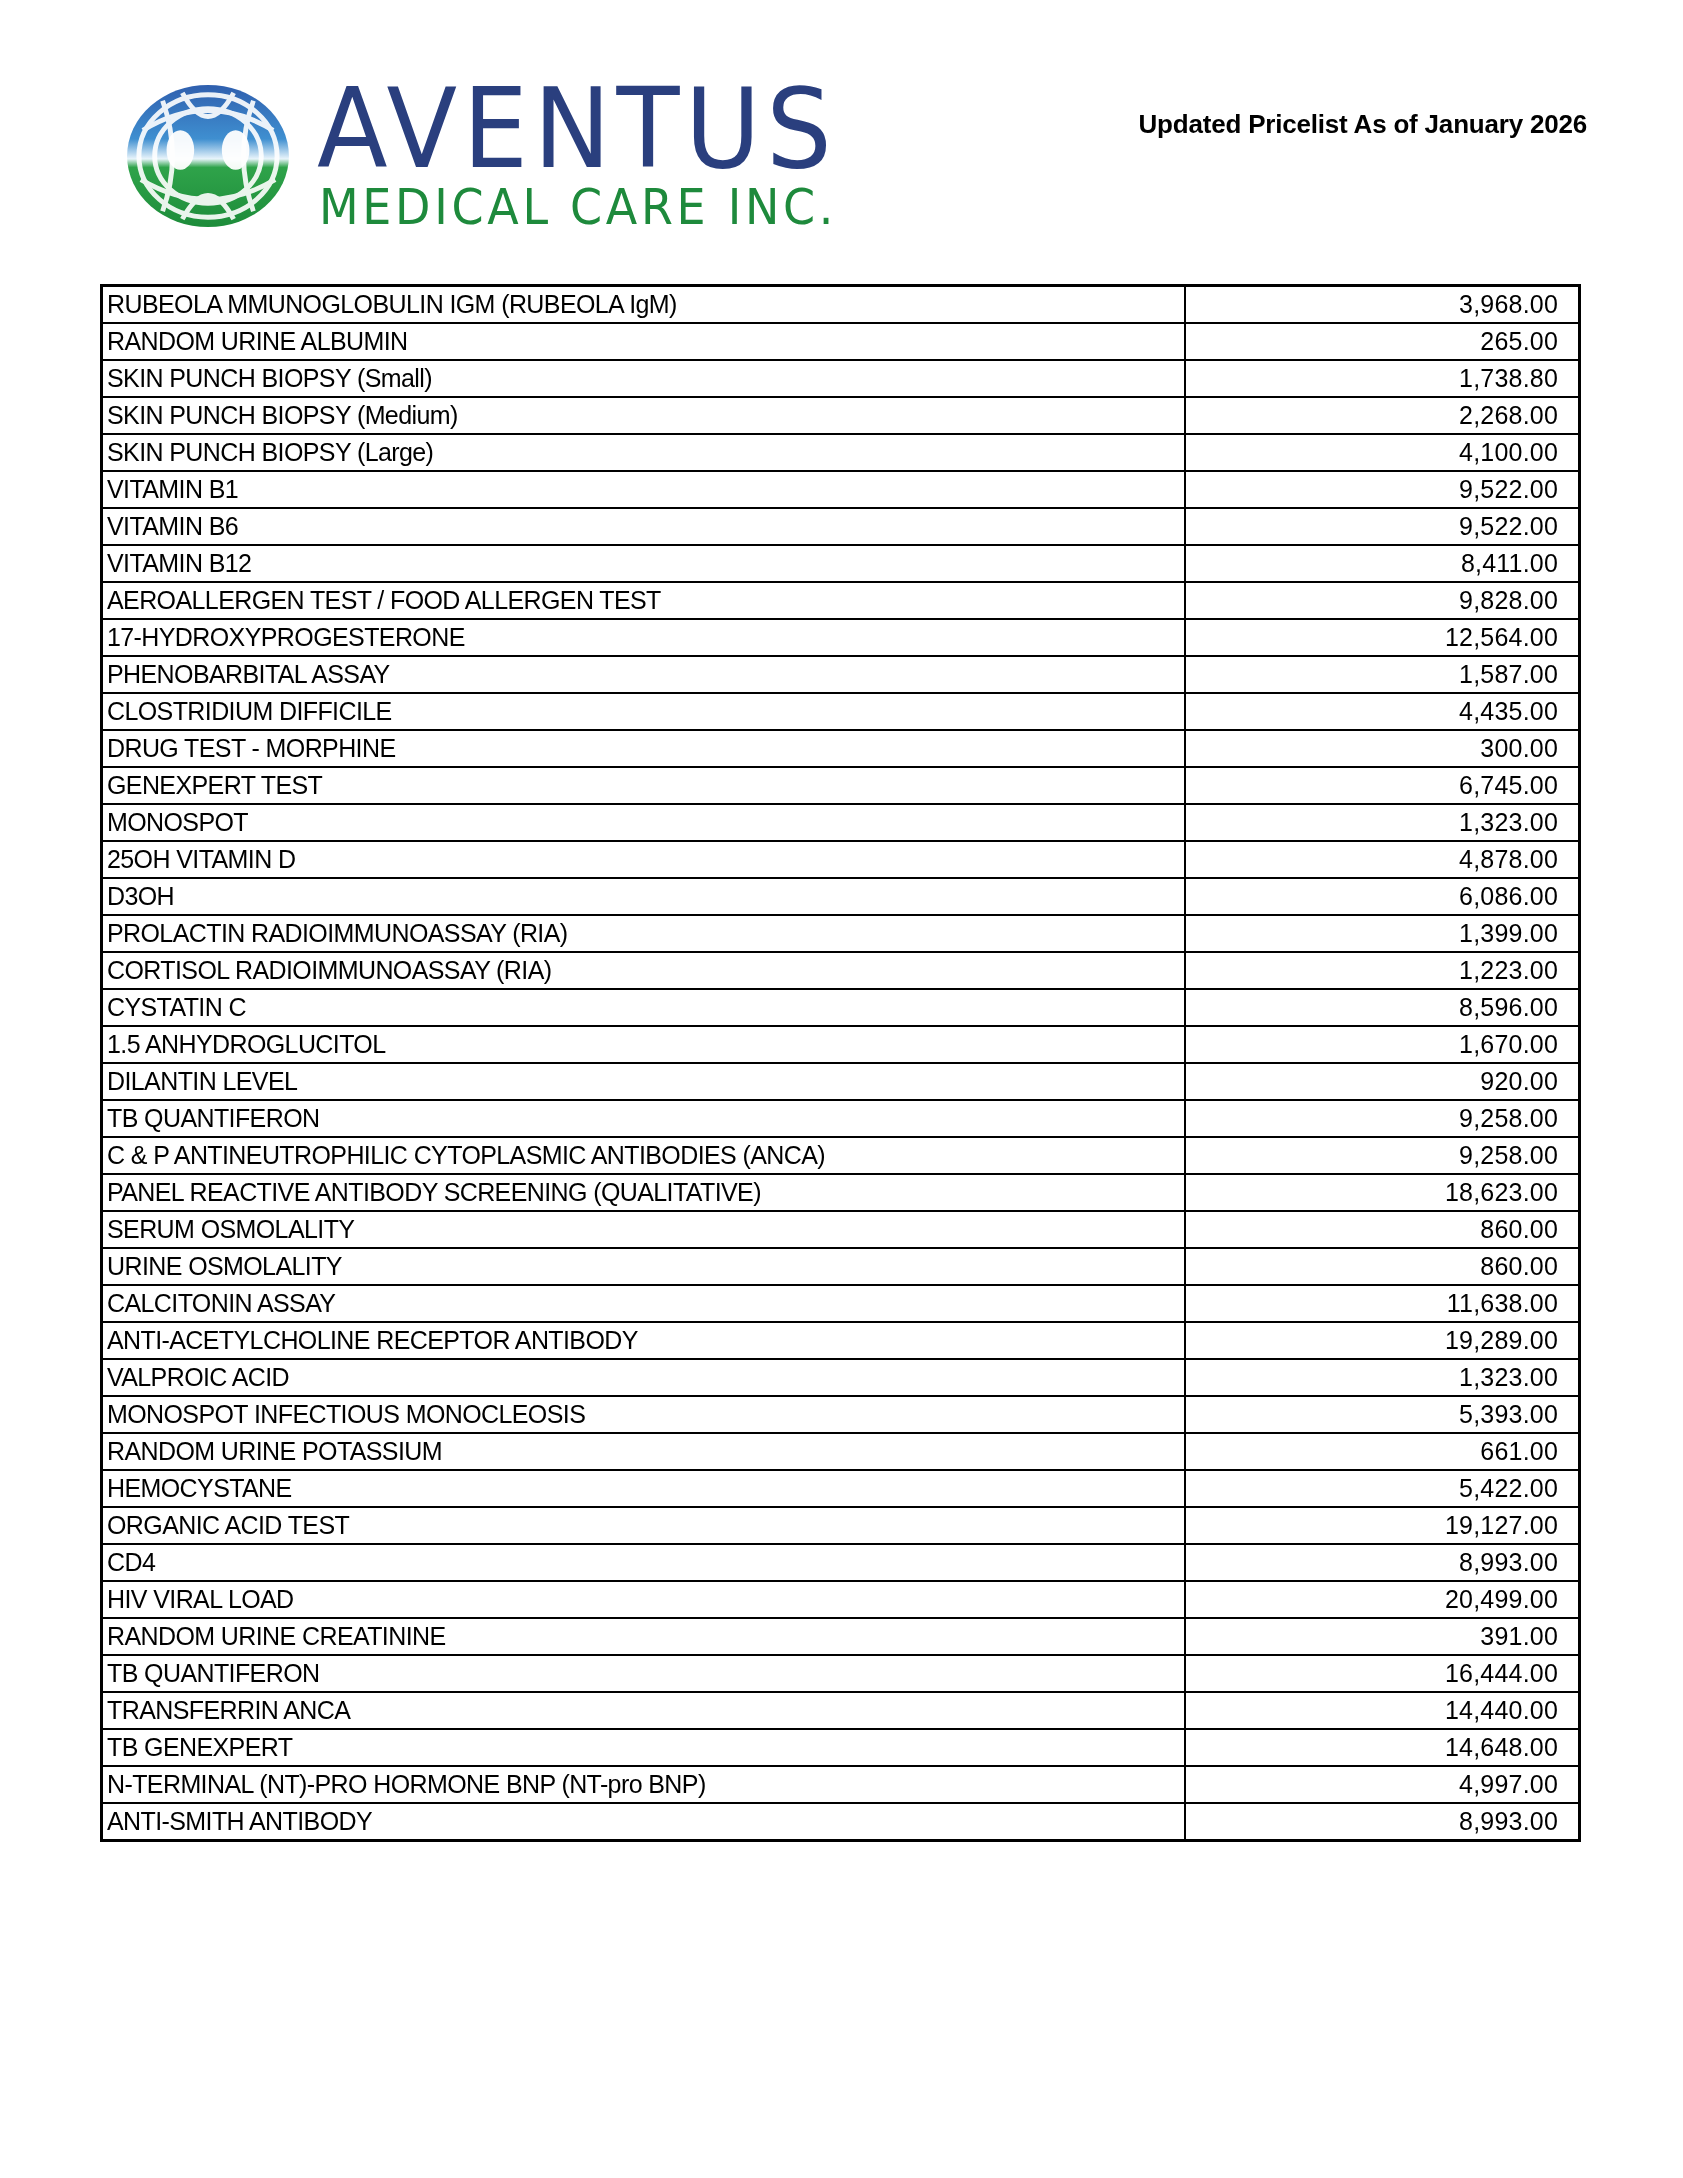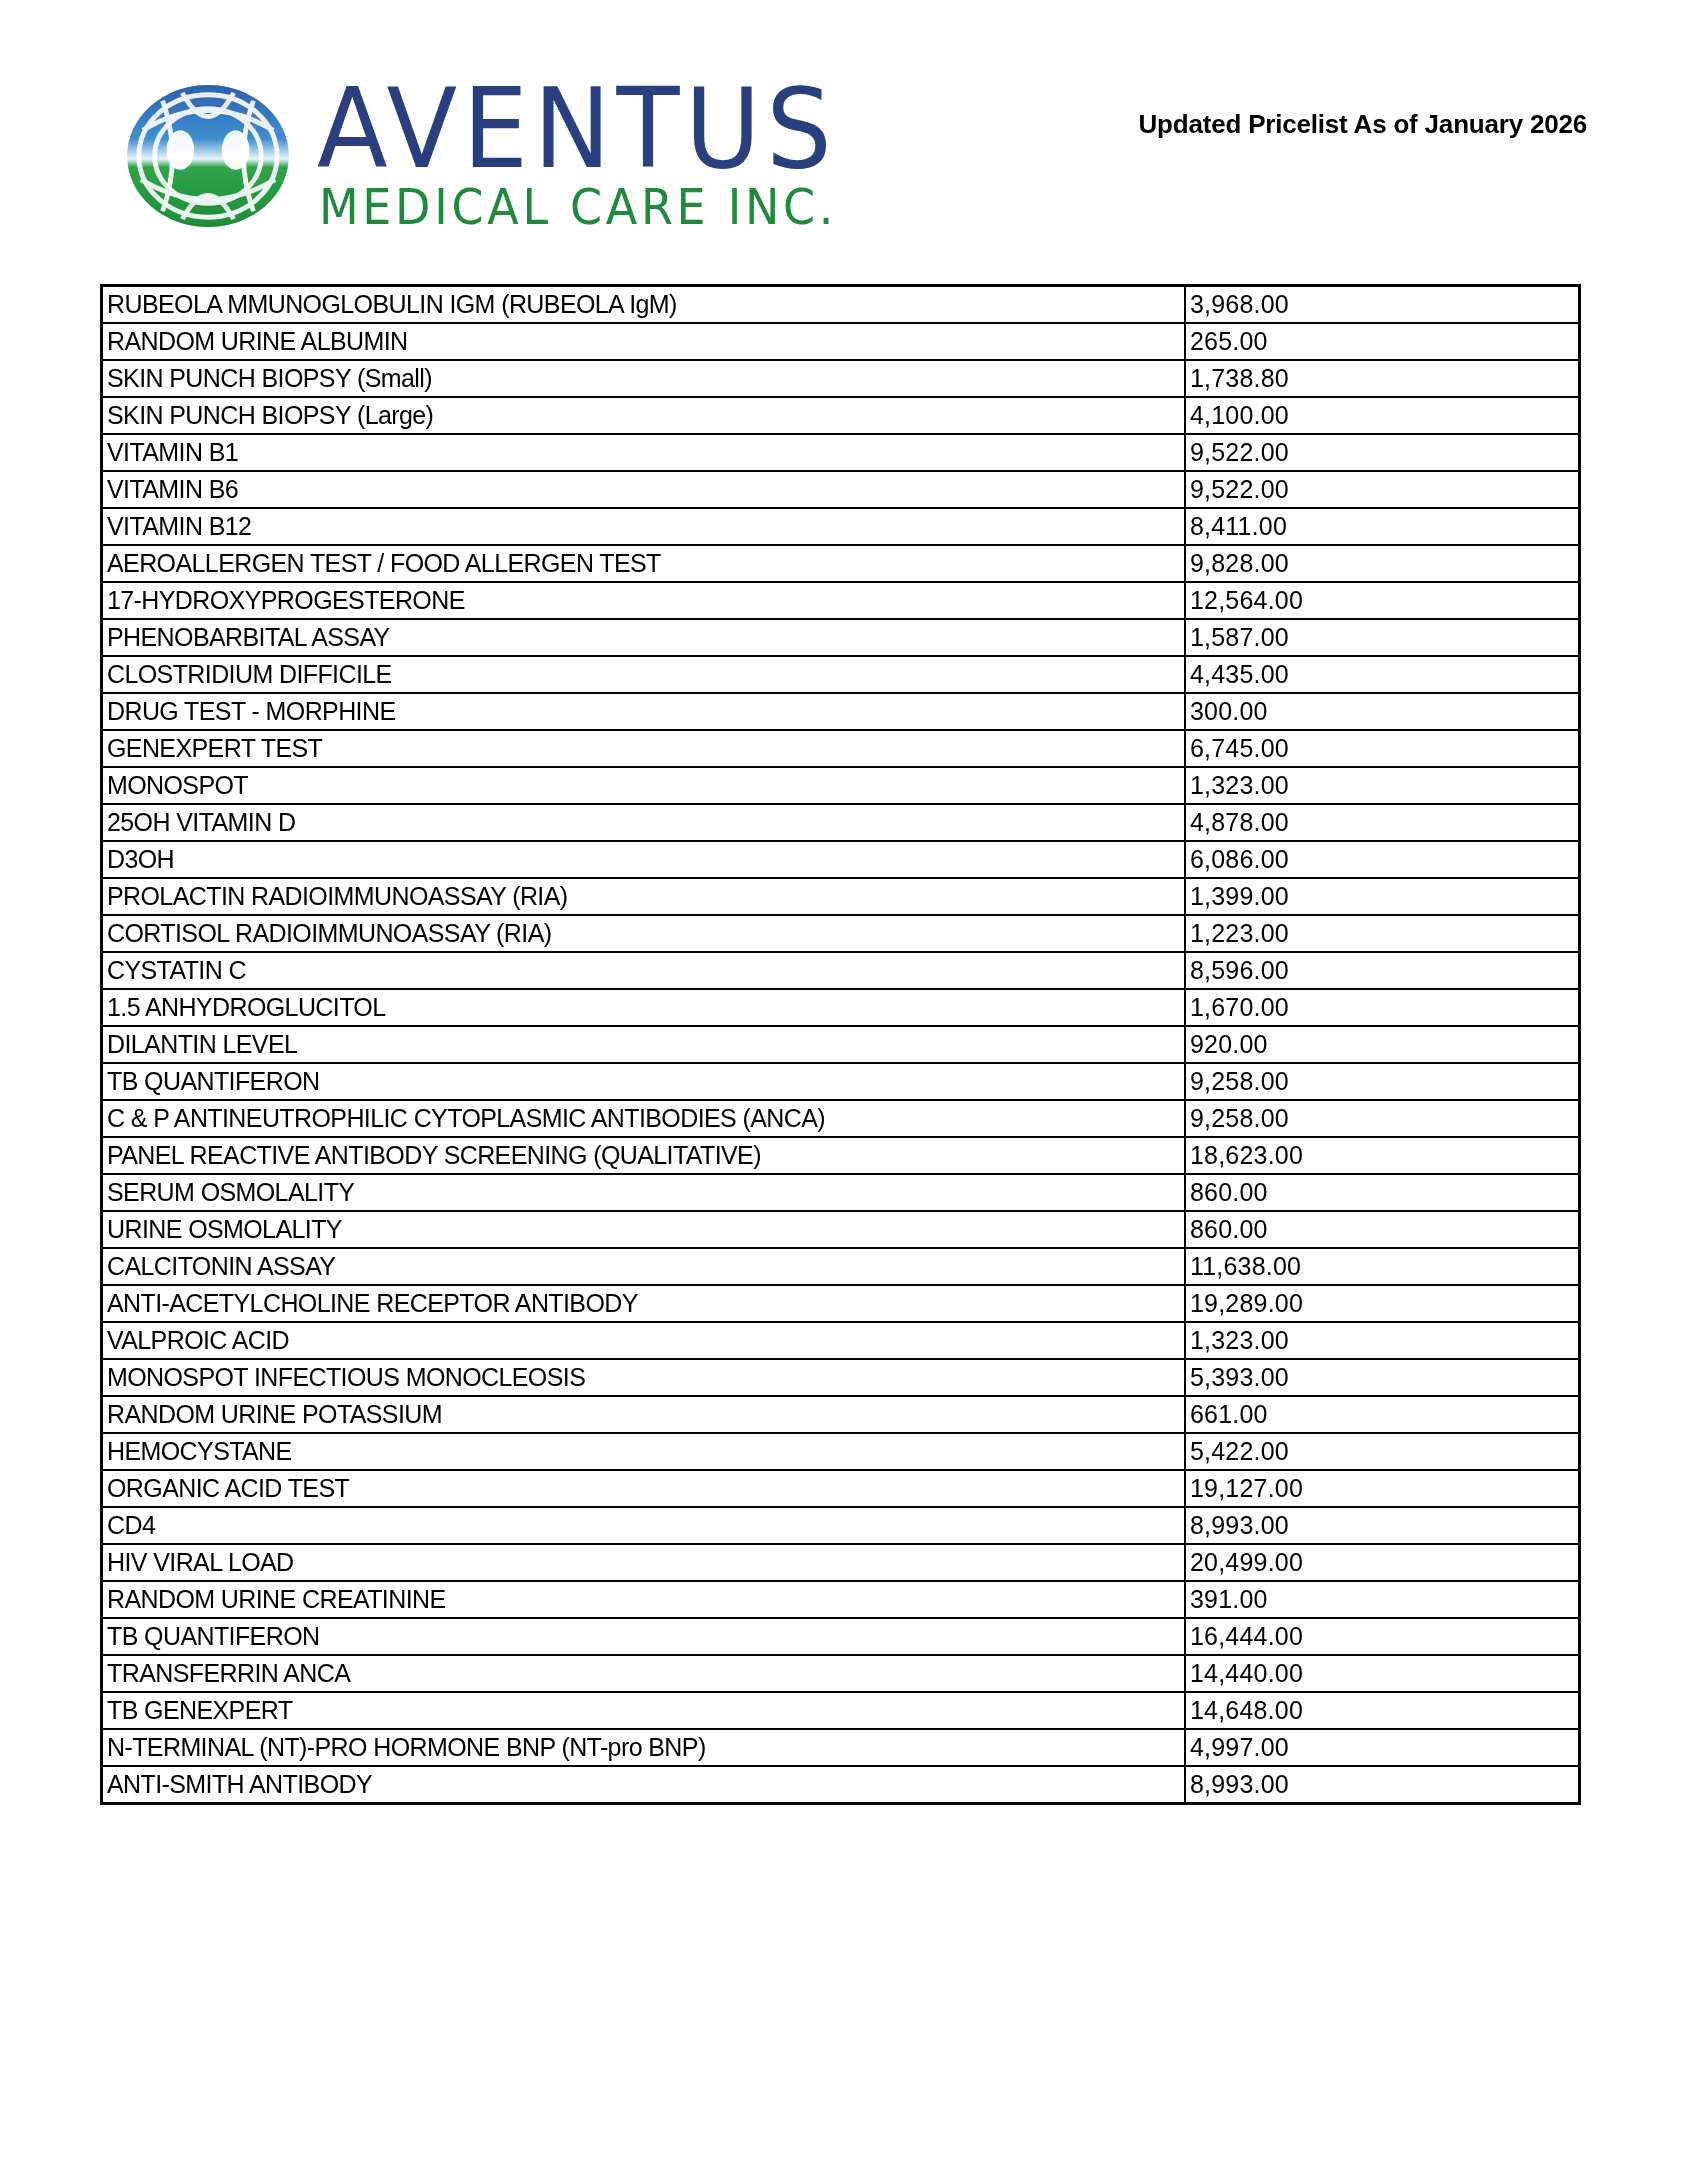--- a/index.html
+++ b/index.html
@@ -82,22 +82,22 @@
     font-size: 25px;
     line-height: 1;
     white-space: nowrap;
     vertical-align: middle;
   }
   .price-table td.name {
     width: 1071px;
     letter-spacing: -0.6px;
   }
   .price-table td.price {
-    text-align: left;
-    padding-right: 14px;
+    text-align: right;
+    padding-right: 20px;
     letter-spacing: 0.2px;
   }
 </style>
 </head>
 <body>
 
 <div class="logo">
   <svg class="logo-emblem" viewBox="0 0 172 152" xmlns="http://www.w3.org/2000/svg">
     <defs>
       <linearGradient id="embGrad" x1="0" y1="0" x2="0" y2="1">
@@ -138,20 +138,24 @@
       </tr>
       <tr>
         <td class="name">RANDOM URINE ALBUMIN</td>
         <td class="price">265.00</td>
       </tr>
       <tr>
         <td class="name">SKIN PUNCH BIOPSY (Small)</td>
         <td class="price">1,738.80</td>
       </tr>
       <tr>
+        <td class="name">SKIN PUNCH BIOPSY (Medium)</td>
+        <td class="price">2,268.00</td>
+      </tr>
+      <tr>
         <td class="name">SKIN PUNCH BIOPSY (Large)</td>
         <td class="price">4,100.00</td>
       </tr>
       <tr>
         <td class="name">VITAMIN B1</td>
         <td class="price">9,522.00</td>
       </tr>
       <tr>
         <td class="name">VITAMIN B6</td>
         <td class="price">9,522.00</td>

